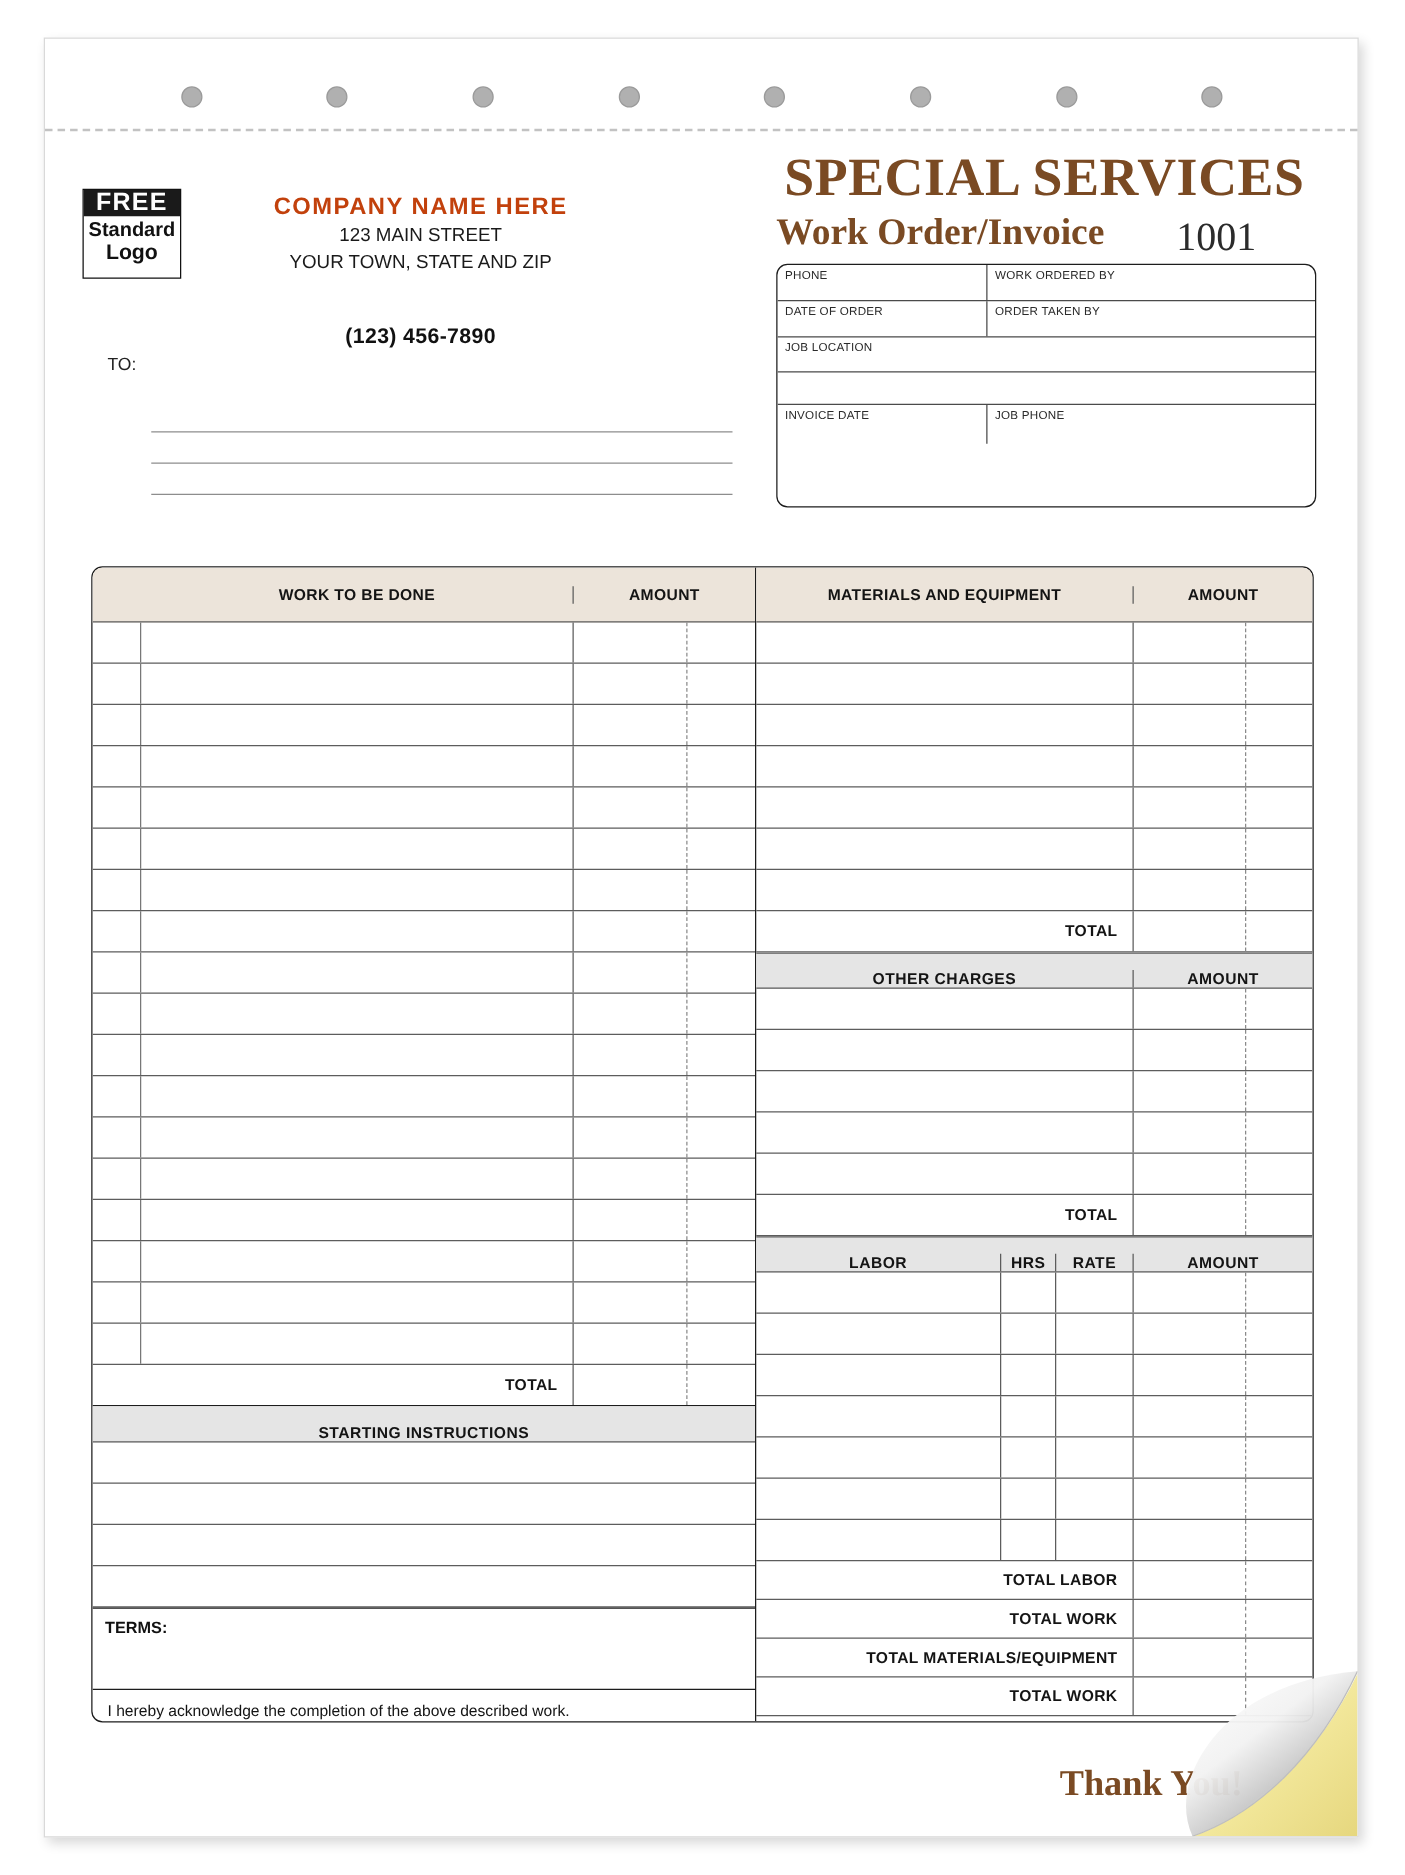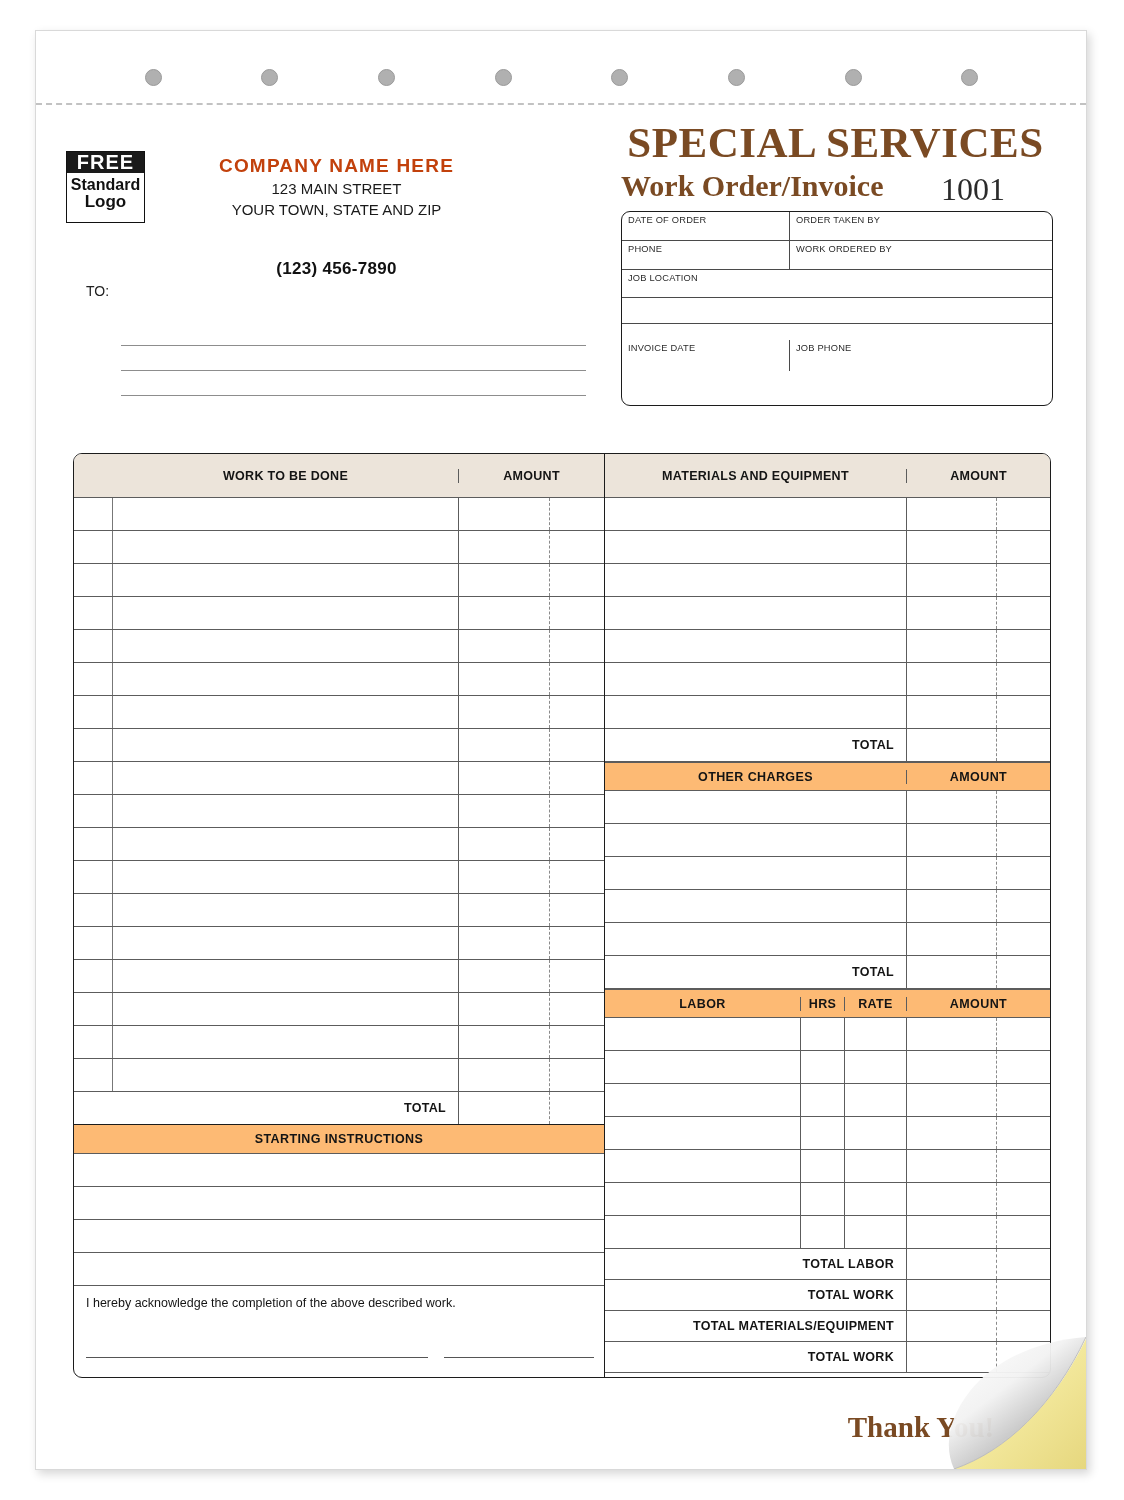--- a/index.html
+++ b/index.html
@@ -121,22 +121,22 @@
   .amt{position:relative;}
   .amt:after{
     content:"";position:absolute;top:0;bottom:0;left:62%;
     border-left:1.6px dashed #8a8a8a;
   }
   .totlab{
     font-size:12.5px;font-weight:bold;color:#141414;text-align:right;
     padding-right:12px;line-height:33px;letter-spacing:.3px;
   }
   .secthdr{
-    background:#fdba74;height:29px;border-bottom:1.4px solid #5c5c5c;
-    border-top:1.4px solid #5c5c5c;display:flex;align-items:center;box-sizing:border-box;
+    background:#e5e5e5;height:29px;border-bottom:1.4px solid #5c5c5c;
+    border-top:1.4px solid #5c5c5c;display:flex;align-items:flex-end;box-sizing:border-box;
   }
   .secthdr .cell{
     font-size:12.5px;font-weight:bold;color:#141414;text-align:center;letter-spacing:.4px;
     box-sizing:border-box;
   }
   .secthdr .sep{border-right:1.3px solid #5c5c5c;}
 
   .terms{
     height:66px;border-bottom:1.5px solid #1c1c1c;border-top:1.7px solid #1c1c1c;
     box-sizing:border-box;padding:6px 0 0 10px;
@@ -194,43 +194,43 @@
     <div></div>
   </div>
 
   <div class="title1">SPECIAL SERVICES</div>
   <div class="title2">Work Order/Invoice</div>
   <div class="formnum">1001</div>
 
   <div class="orderbox">
     <div class="obrow" style="height:29px;">
       <div class="obcell div" style="width:168px;">
+        <span class="oblab">PHONE</span>
+      </div>
+      <div class="obcell" style="flex:1;">
+        <span class="oblab">WORK ORDERED BY</span>
+      </div>
+    </div>
+    <div class="obrow" style="height:29px;">
+      <div class="obcell div" style="width:168px;">
         <span class="oblab">DATE OF ORDER</span>
       </div>
       <div class="obcell" style="flex:1;">
         <span class="oblab">ORDER TAKEN BY</span>
-      </div>
-    </div>
-    <div class="obrow" style="height:29px;">
-      <div class="obcell div" style="width:168px;">
-        <span class="oblab">PHONE</span>
-      </div>
-      <div class="obcell" style="flex:1;">
-        <span class="oblab">WORK ORDERED BY</span>
       </div>
     </div>
     <div class="obrow" style="height:28px;">
       <div class="obcell" style="flex:1;">
         <span class="oblab">JOB LOCATION</span>
       </div>
     </div>
     <div class="obrow" style="height:26px;">
       <div class="obcell" style="flex:1;"></div>
     </div>
-    <div class="obrow" style="height:31px;margin-top:16px;">
+    <div class="obrow" style="height:31px;">
       <div class="obcell div" style="width:168px;">
         <span class="oblab">INVOICE DATE</span>
       </div>
       <div class="obcell" style="flex:1;">
         <span class="oblab">JOB PHONE</span>
       </div>
     </div>
   </div>
 
   <div class="grid">
@@ -348,20 +348,23 @@
             <div class="row">
               <div class="c " style="flex: 1 1 0%;"></div>
             </div>
             <div class="row">
               <div class="c " style="flex: 1 1 0%;"></div>
             </div>
             <div class="row">
               <div class="c " style="flex: 1 1 0%;"></div>
             </div>
           </div>
+        <div class="terms">
+          <span>TERMS:</span>
+        </div>
         <div class="ack">
           <div class="txt">I hereby acknowledge the completion of the above described work.</div>
           <div class="sigwrap">
             <div class="sig">
               <div class="ln"></div>
 
             </div>
             <div class="sig dt">
               <div class="ln"></div>
 

